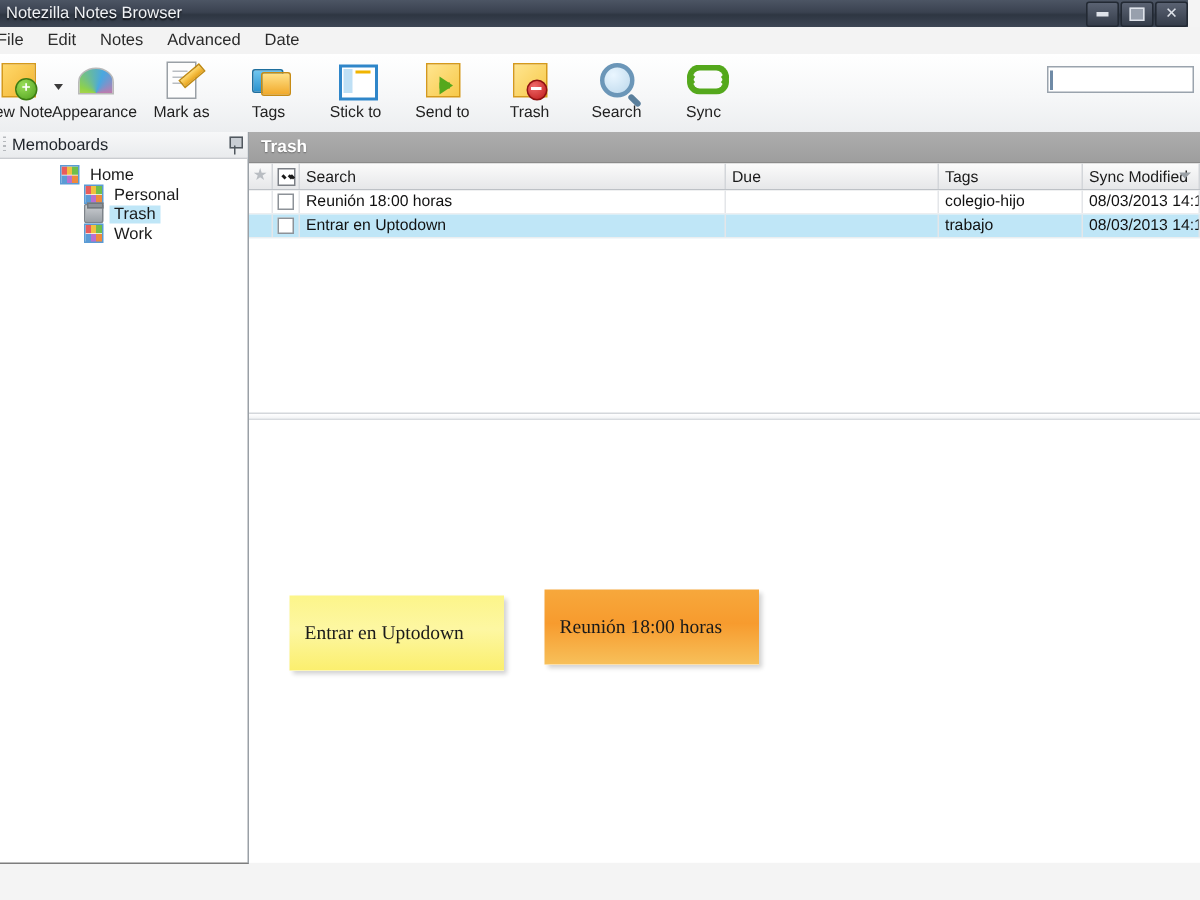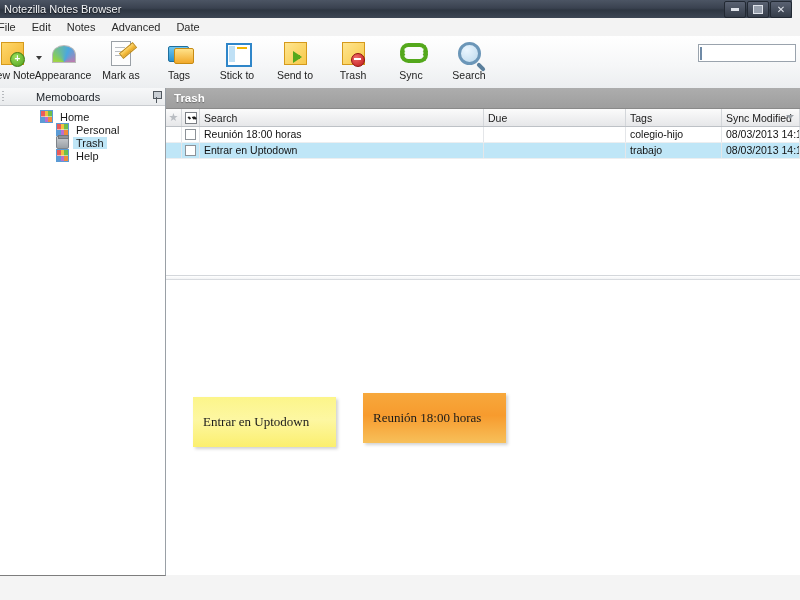--- a/index.html
+++ b/index.html
@@ -196,21 +196,21 @@
     height:17px;
     background: linear-gradient(to bottom,#f7f8f9,#e9ebed);
     border-bottom:1px solid #c9ccd0;
     display:flex; align-items:center; justify-content:space-between;
     padding: 0 3px 0 8px;
   }
   .sidebar-header .grip {
     position:absolute; left:2px; top:3px; width:2px; height:11px;
     background: repeating-linear-gradient(to bottom,#b6b9bd 0 1px, transparent 1px 3px);
   }
-  .sidebar-title { font-size:11px; color:#20252b;margin-left:28px; }
+  .sidebar-title { font-size:11px; color:#20252b; }
   .pin-ico { width:11px; height:12px; position:relative; }
   .pin-ico i { position:absolute; left:2px; top:0; width:7px; height:6px; border:1px solid #51585f; background:#c9ced4; }
   .pin-ico u { position:absolute; left:5px; top:6px; width:1px; height:6px; background:#51585f; }
 
   .tree { padding:4px 0 0 2px;margin-left:36px; }
   .tnode { display:flex; align-items:center; height:13px; position:relative; }
   .mb-ico {
     width:11px; height:11px; margin-right:4px; flex:none;
     border:1px solid #5b9bd5;
     background:
@@ -422,33 +422,33 @@
         <span class="note-sq pale"></span>
           <span class="badge-minus">
             <i></i>
           </span>
       </div>
       <div class="tb-label">Trash</div>
     </div>
 
     <div class="tbitem">
       <div class="tb-ico">
+          <span class="mag"></span>
+        </div>
+      <div class="tb-label">Search</div>
+    </div>
+
+    <div class="tbitem">
+      <div class="tb-ico">
         <span class="sync">
             <span></span>
             <span></span>
           </span>
       </div>
       <div class="tb-label">Sync</div>
-    </div>
-
-    <div class="tbitem">
-      <div class="tb-ico">
-          <span class="mag"></span>
-        </div>
-      <div class="tb-label">Search</div>
     </div>
 
     <div class="tb-search">
       <span class="grid-ico"></span>
       <input type="text" value="" placeholder="" style="">
     </div>
   </div>
 
   <div class="sidebar">
     <div class="sidebar-header">
@@ -468,21 +468,21 @@
       <div class="tnode" style="padding-left:18px;">
         <span class="mb-ico"></span>
         <span class="tlabel">Personal</span>
       </div>
       <div class="tnode selected" style="padding-left:18px;">
         <span class="trash-ico"></span>
         <span class="tlabel">Trash</span>
       </div>
       <div class="tnode" style="padding-left:18px;">
         <span class="mb-ico"></span>
-        <span class="tlabel">Help</span>
+        <span class="tlabel">Work</span>
       </div>
     </div>
 
   </div>
 
   <div class="content">
 
     <div class="crumb-bar">
       <span class="crumb-text">Trash</span>
     </div>

